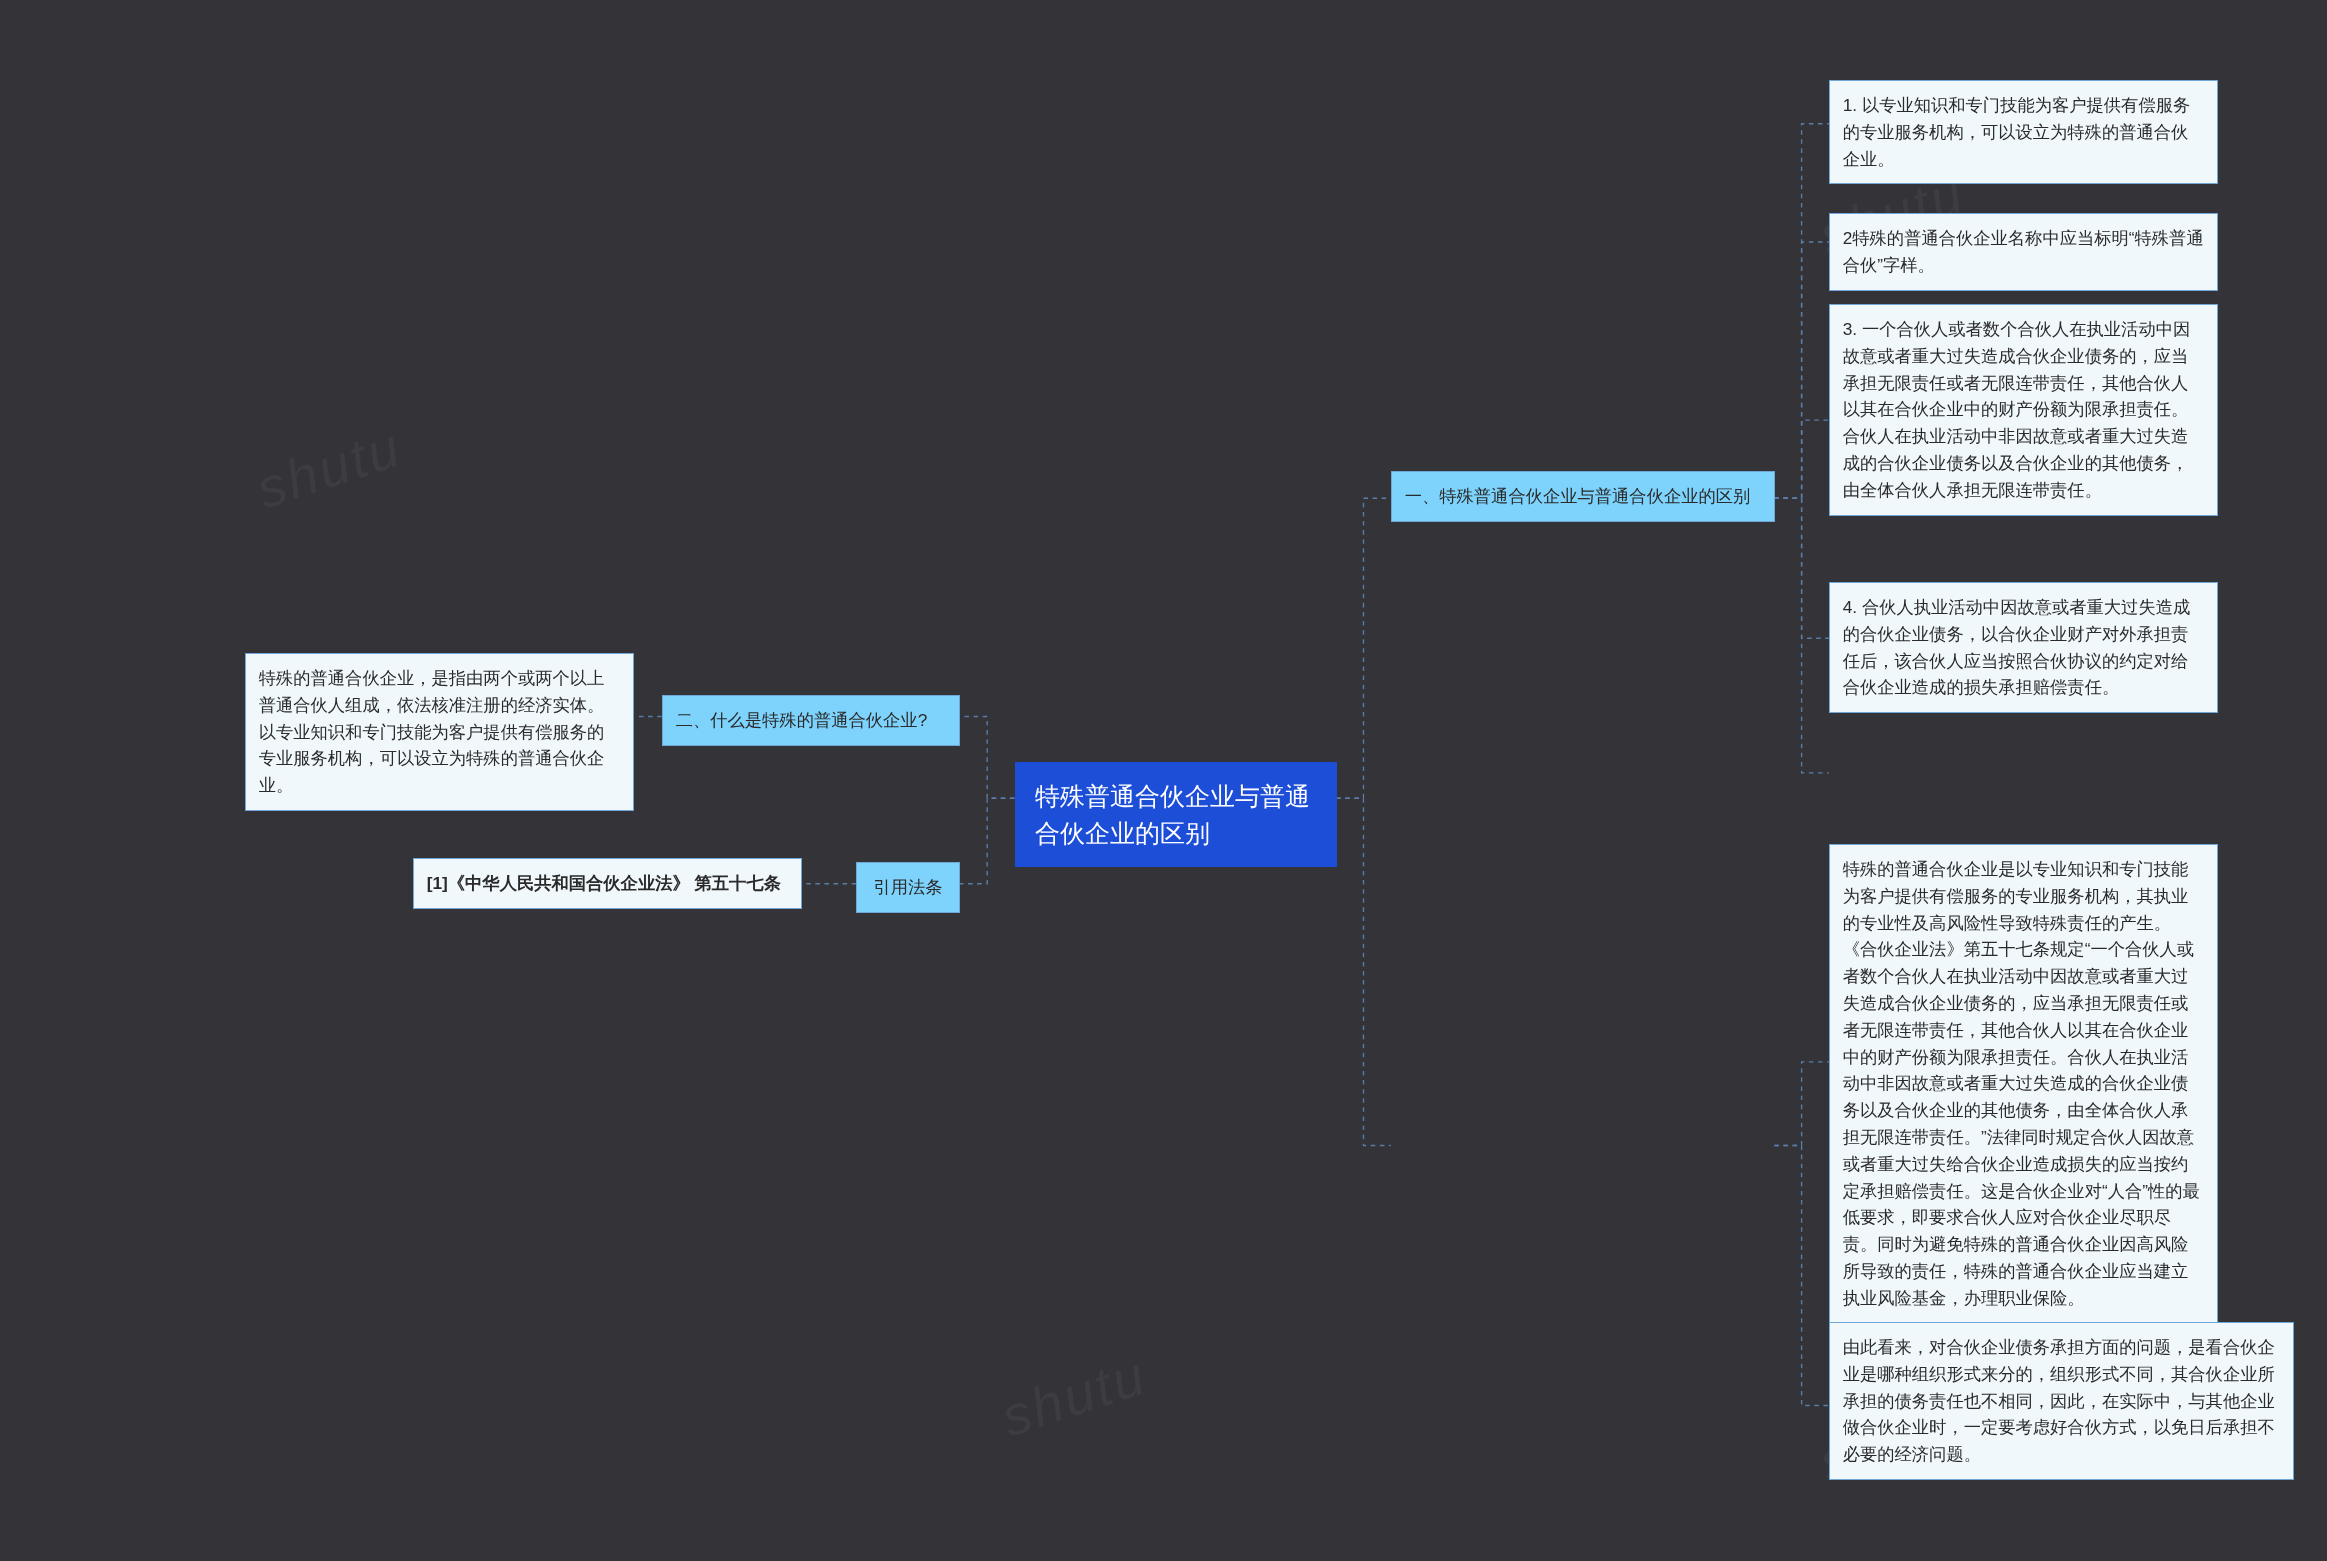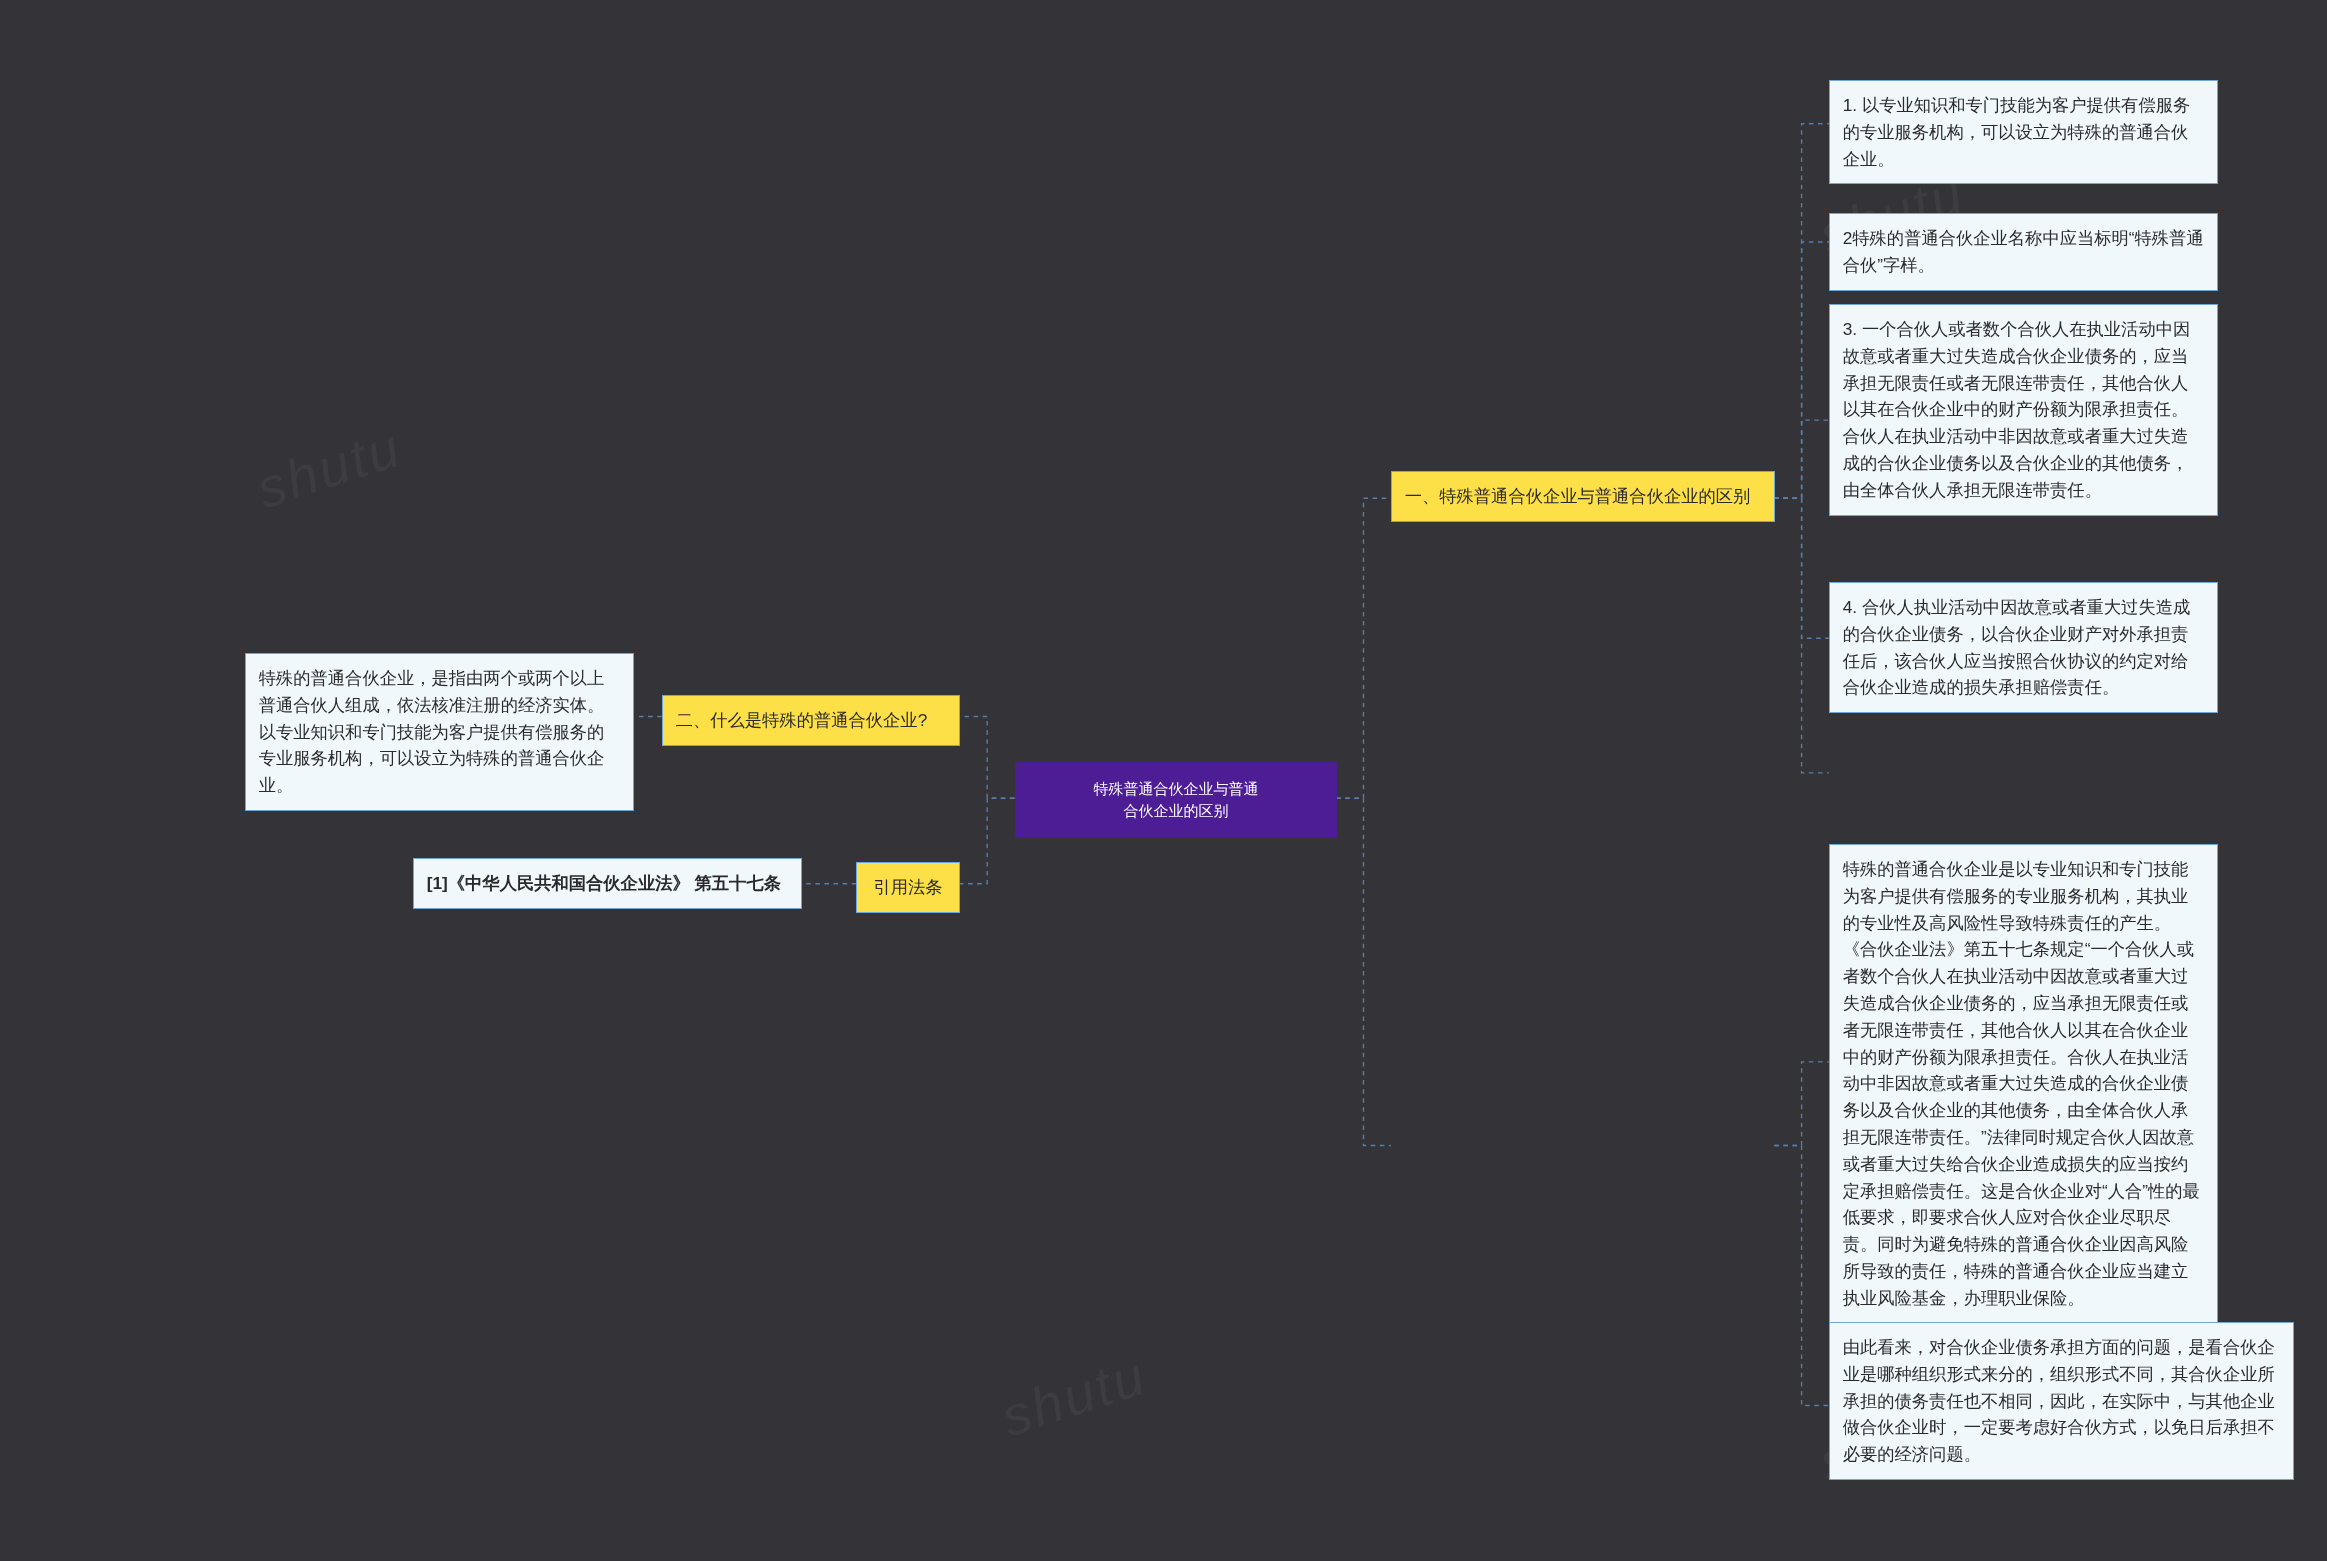--- a/index.html
+++ b/index.html
@@ -16,30 +16,30 @@
     width: 2327px;
     height: 1562px;
   }
   .node {
     position: absolute;
     box-sizing: border-box;
     font-size: 17.3px;
     line-height: 1.55;
   }
   .root {
-    background: #4c1d95;
+    background: #1d4ed8;
     color: #ffffff;
     border: none;
     padding: 16.4px 20px;
-    text-align: center;
-    font-size: 15px;
+    text-align: left;
+    font-size: 25px;
     line-height: 1.45;
   }
   .light {
-    background: #fde047;
+    background: #7dd3fc;
     color: #2a2a2a;
     border: 0.9px solid #6fa8d8;
     padding: 11px 12.7px;
   }
   .leaf {
     background: #f0f8fc;
     color: #2a2a2a;
     border: 0.9px solid #6fa8d8;
     padding: 11px 12.7px;
   }

